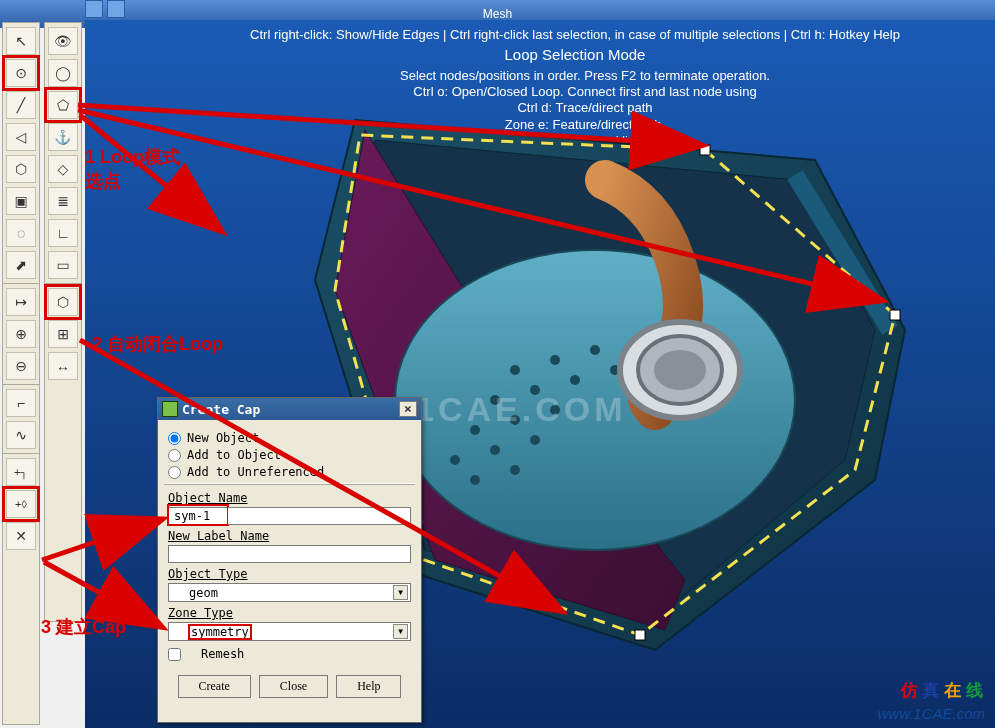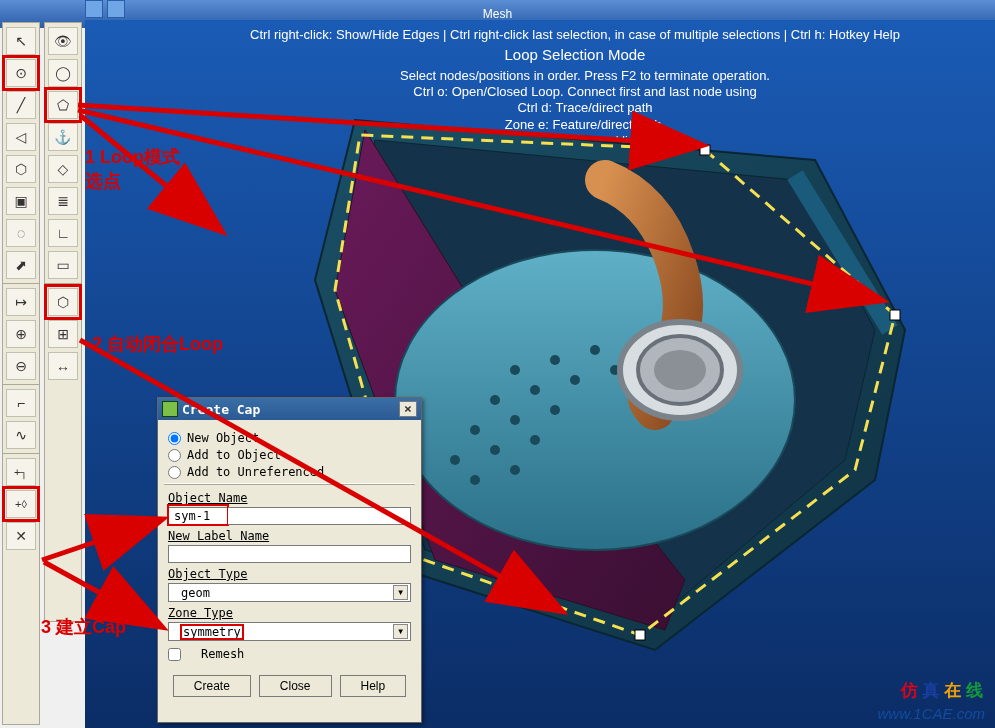--- a/index.html
+++ b/index.html
@@ -81,28 +81,28 @@
   .radio-row input { margin:0; }
   .grpline { border-top:1px solid #fff; border-bottom:1px solid #aca899; margin:4px -4px 6px; }
   .fld-lbl { margin-top: 4px; text-decoration: underline; }
   .fld-in {
     width: 100%; border: 1px solid #7a7a7a; background:#fff;
     font-family: inherit; font-size:12px; padding:1px 5px; margin-top:2px;
   }
   .fld-sel {
     width:100%; height:19px; border:1px solid #7a7a7a; background:#fff;
     display:flex; align-items:center; justify-content:space-between;
-    padding:0 2px 0 12px; margin-top:2px;
+    padding:0 2px 0 20px; margin-top:2px;
   }
   .fld-sel .arr { width:15px; height:15px; background:#ece9d8; border:1px solid #888; text-align:center; line-height:13px; }
   .chk-row { margin-top:6px; display:flex; align-items:center; gap:20px; }
   .btnrow { display:flex; gap:8px; justify-content:center; margin-top:14px; }
   .btnrow button {
     padding: 3px 20px; background:#ece9d8; border:1px solid #7a7a7a;
-    font-family:Liberation Sans, sans-serif; font-size:12px;
+    font-family:Liberation Serif, serif; font-size:12px;
   }
   .redbox { outline:2px solid #d90000; outline-offset:-1px; display:inline-block; }
   svg.overlay { position:absolute; left:0; top:0; width:995px; height:728px; pointer-events:none; }
 </style>
 </head>
 <body>
 
 <div class="win-strip">
   <span>Mesh</span>
 </div>
@@ -221,20 +221,21 @@
 
     <path d="M560 65 L655 220" stroke="#1a5a7a" stroke-width="18"></path>
 
     <path d="M470 40 L660 205 L620 360 L405 525 L175 445 L100 180 L125 25 Z" fill="none" stroke="#f5e050" stroke-width="3" stroke-dasharray="12 8"></path>
 
     <rect x="465" y="35" width="10" height="10" fill="#fff" stroke="#000"></rect>
     <rect x="655" y="200" width="10" height="10" fill="#fff" stroke="#000"></rect>
     <rect x="400" y="520" width="10" height="10" fill="#fff" stroke="#000"></rect>
   </svg>
 
+  <div class="wm">1CAE.COM</div>
 </div>
 
 <div class="anno" style="left:85px; top:145px; width:110px;">1 Loop模式选点</div>
 <div class="anno" style="left:92px; top:332px;">2 自动闭合Loop</div>
 <div class="anno" style="left:2px; top:615px;margin-left:39px;">3 建立Cap</div>
 
 <div class="dialog">
   <div class="titlebar">
     <div class="icn"></div>
     <span>Create Cap</span>

